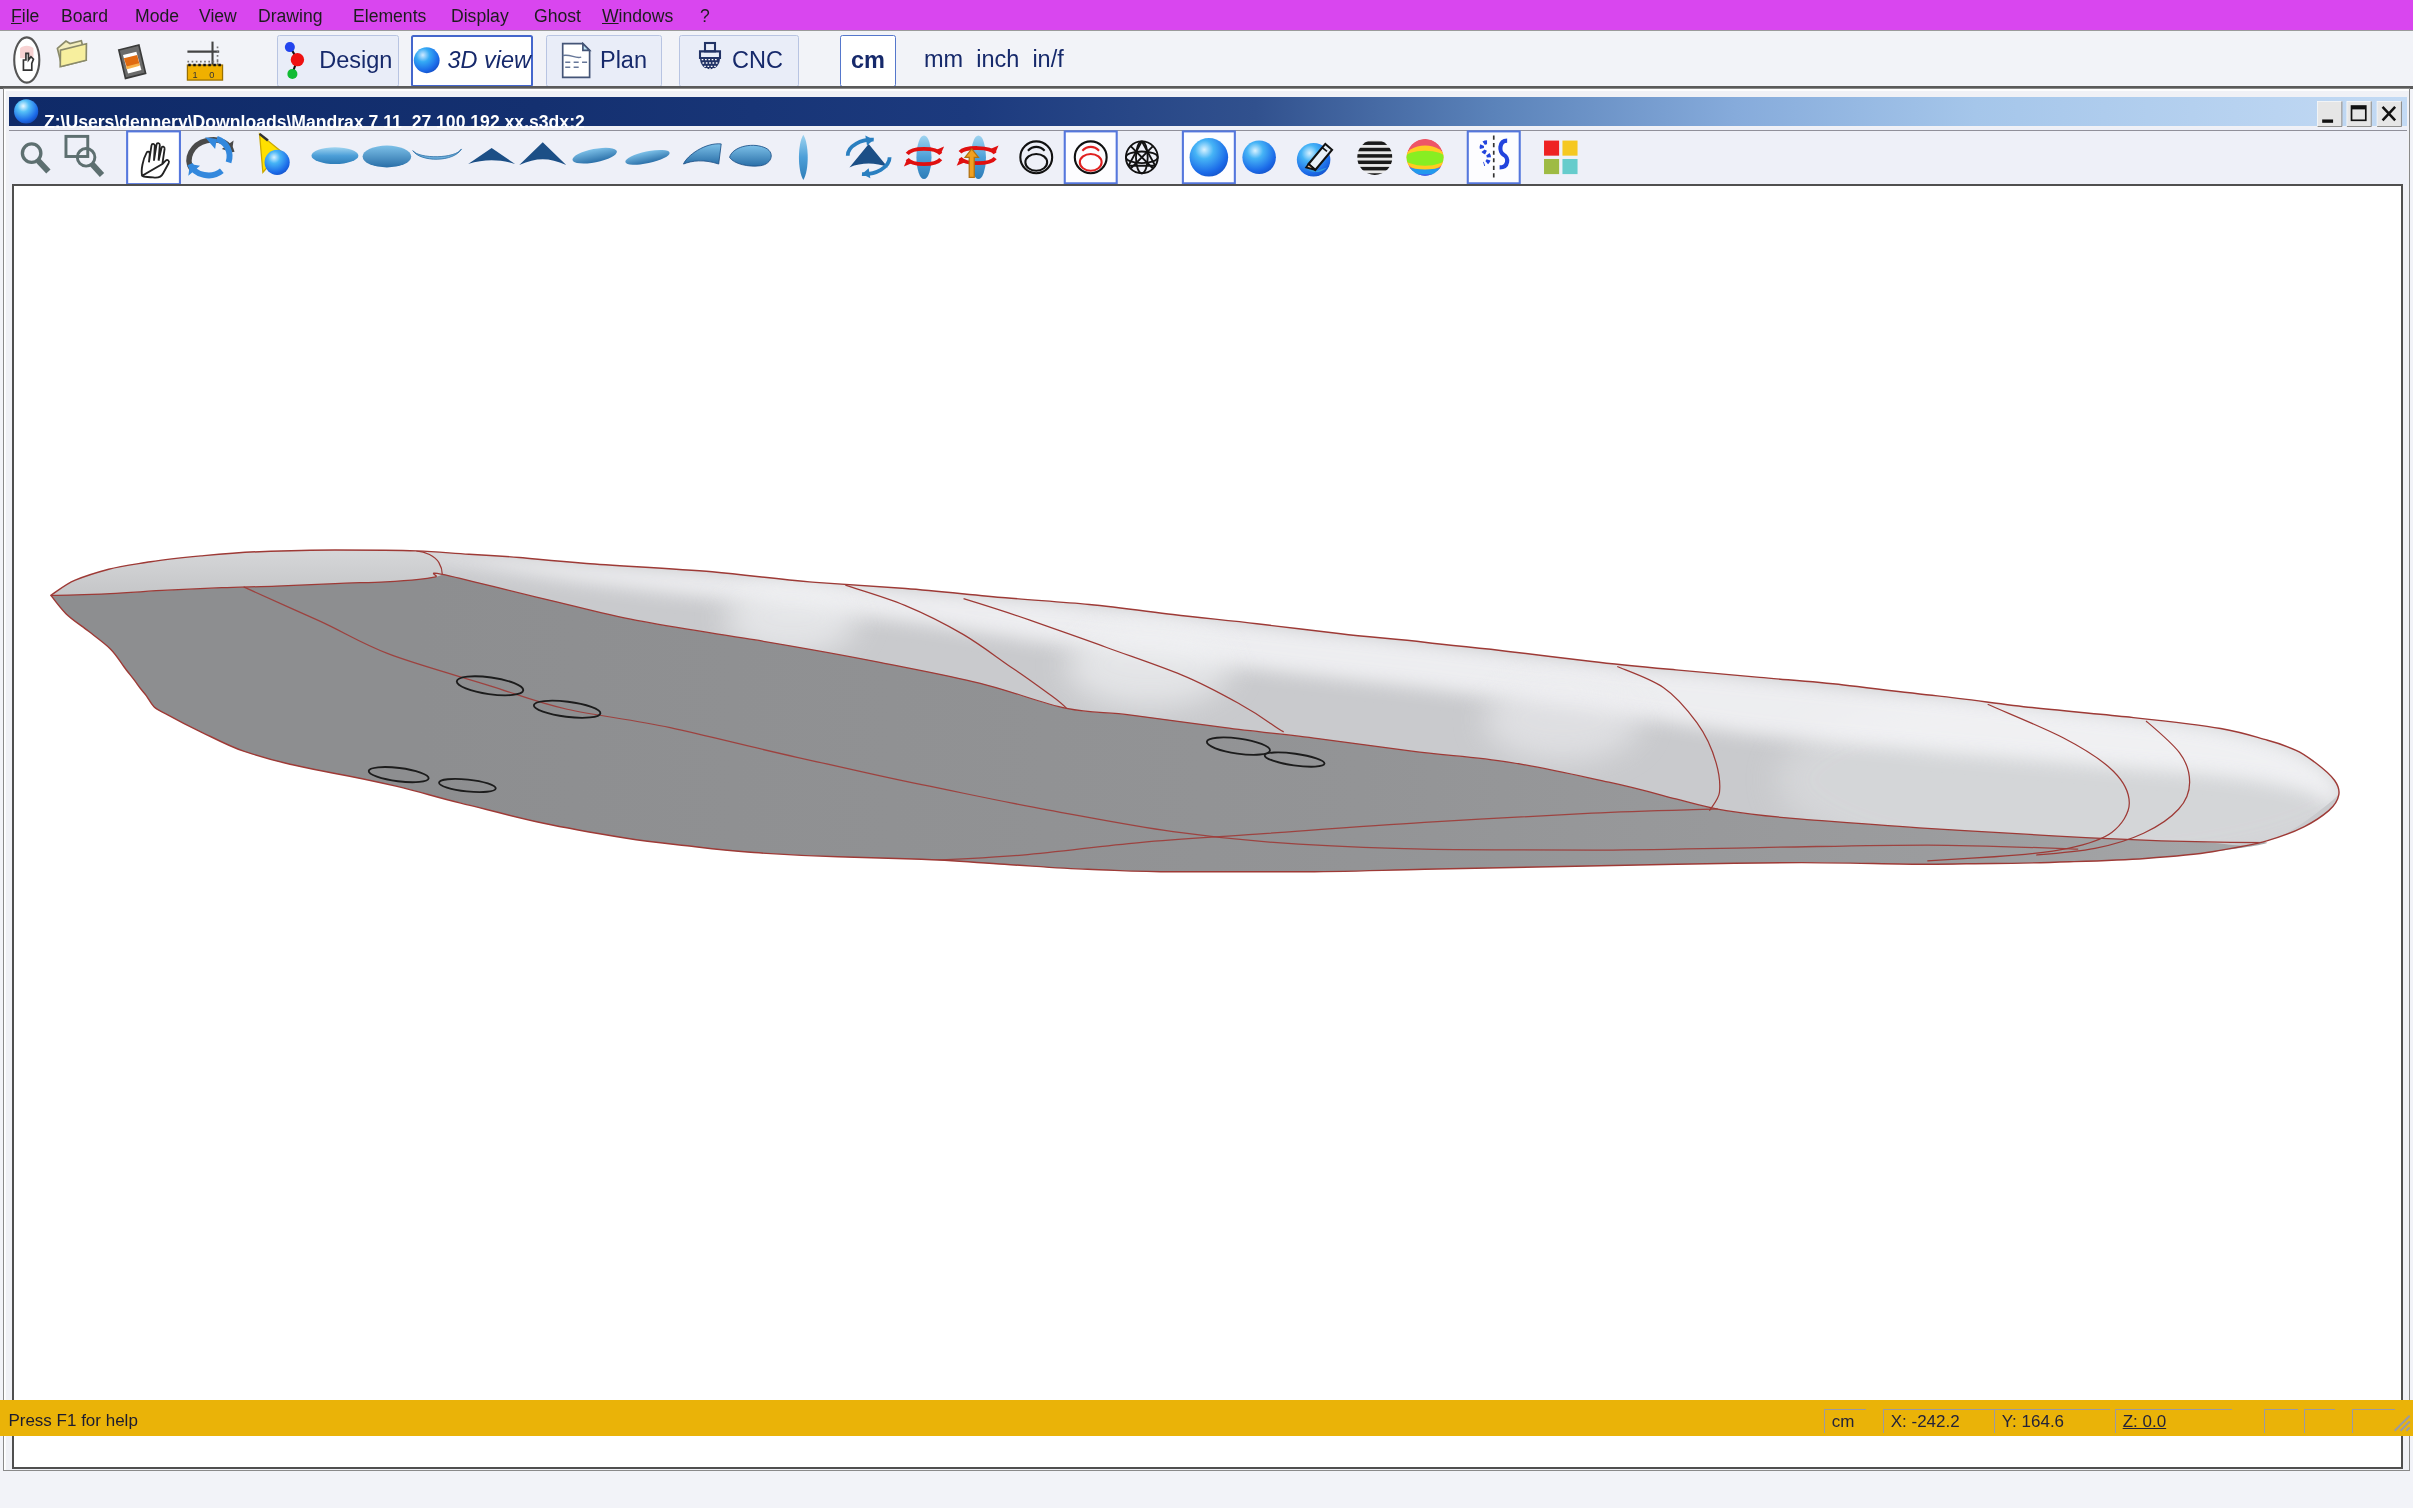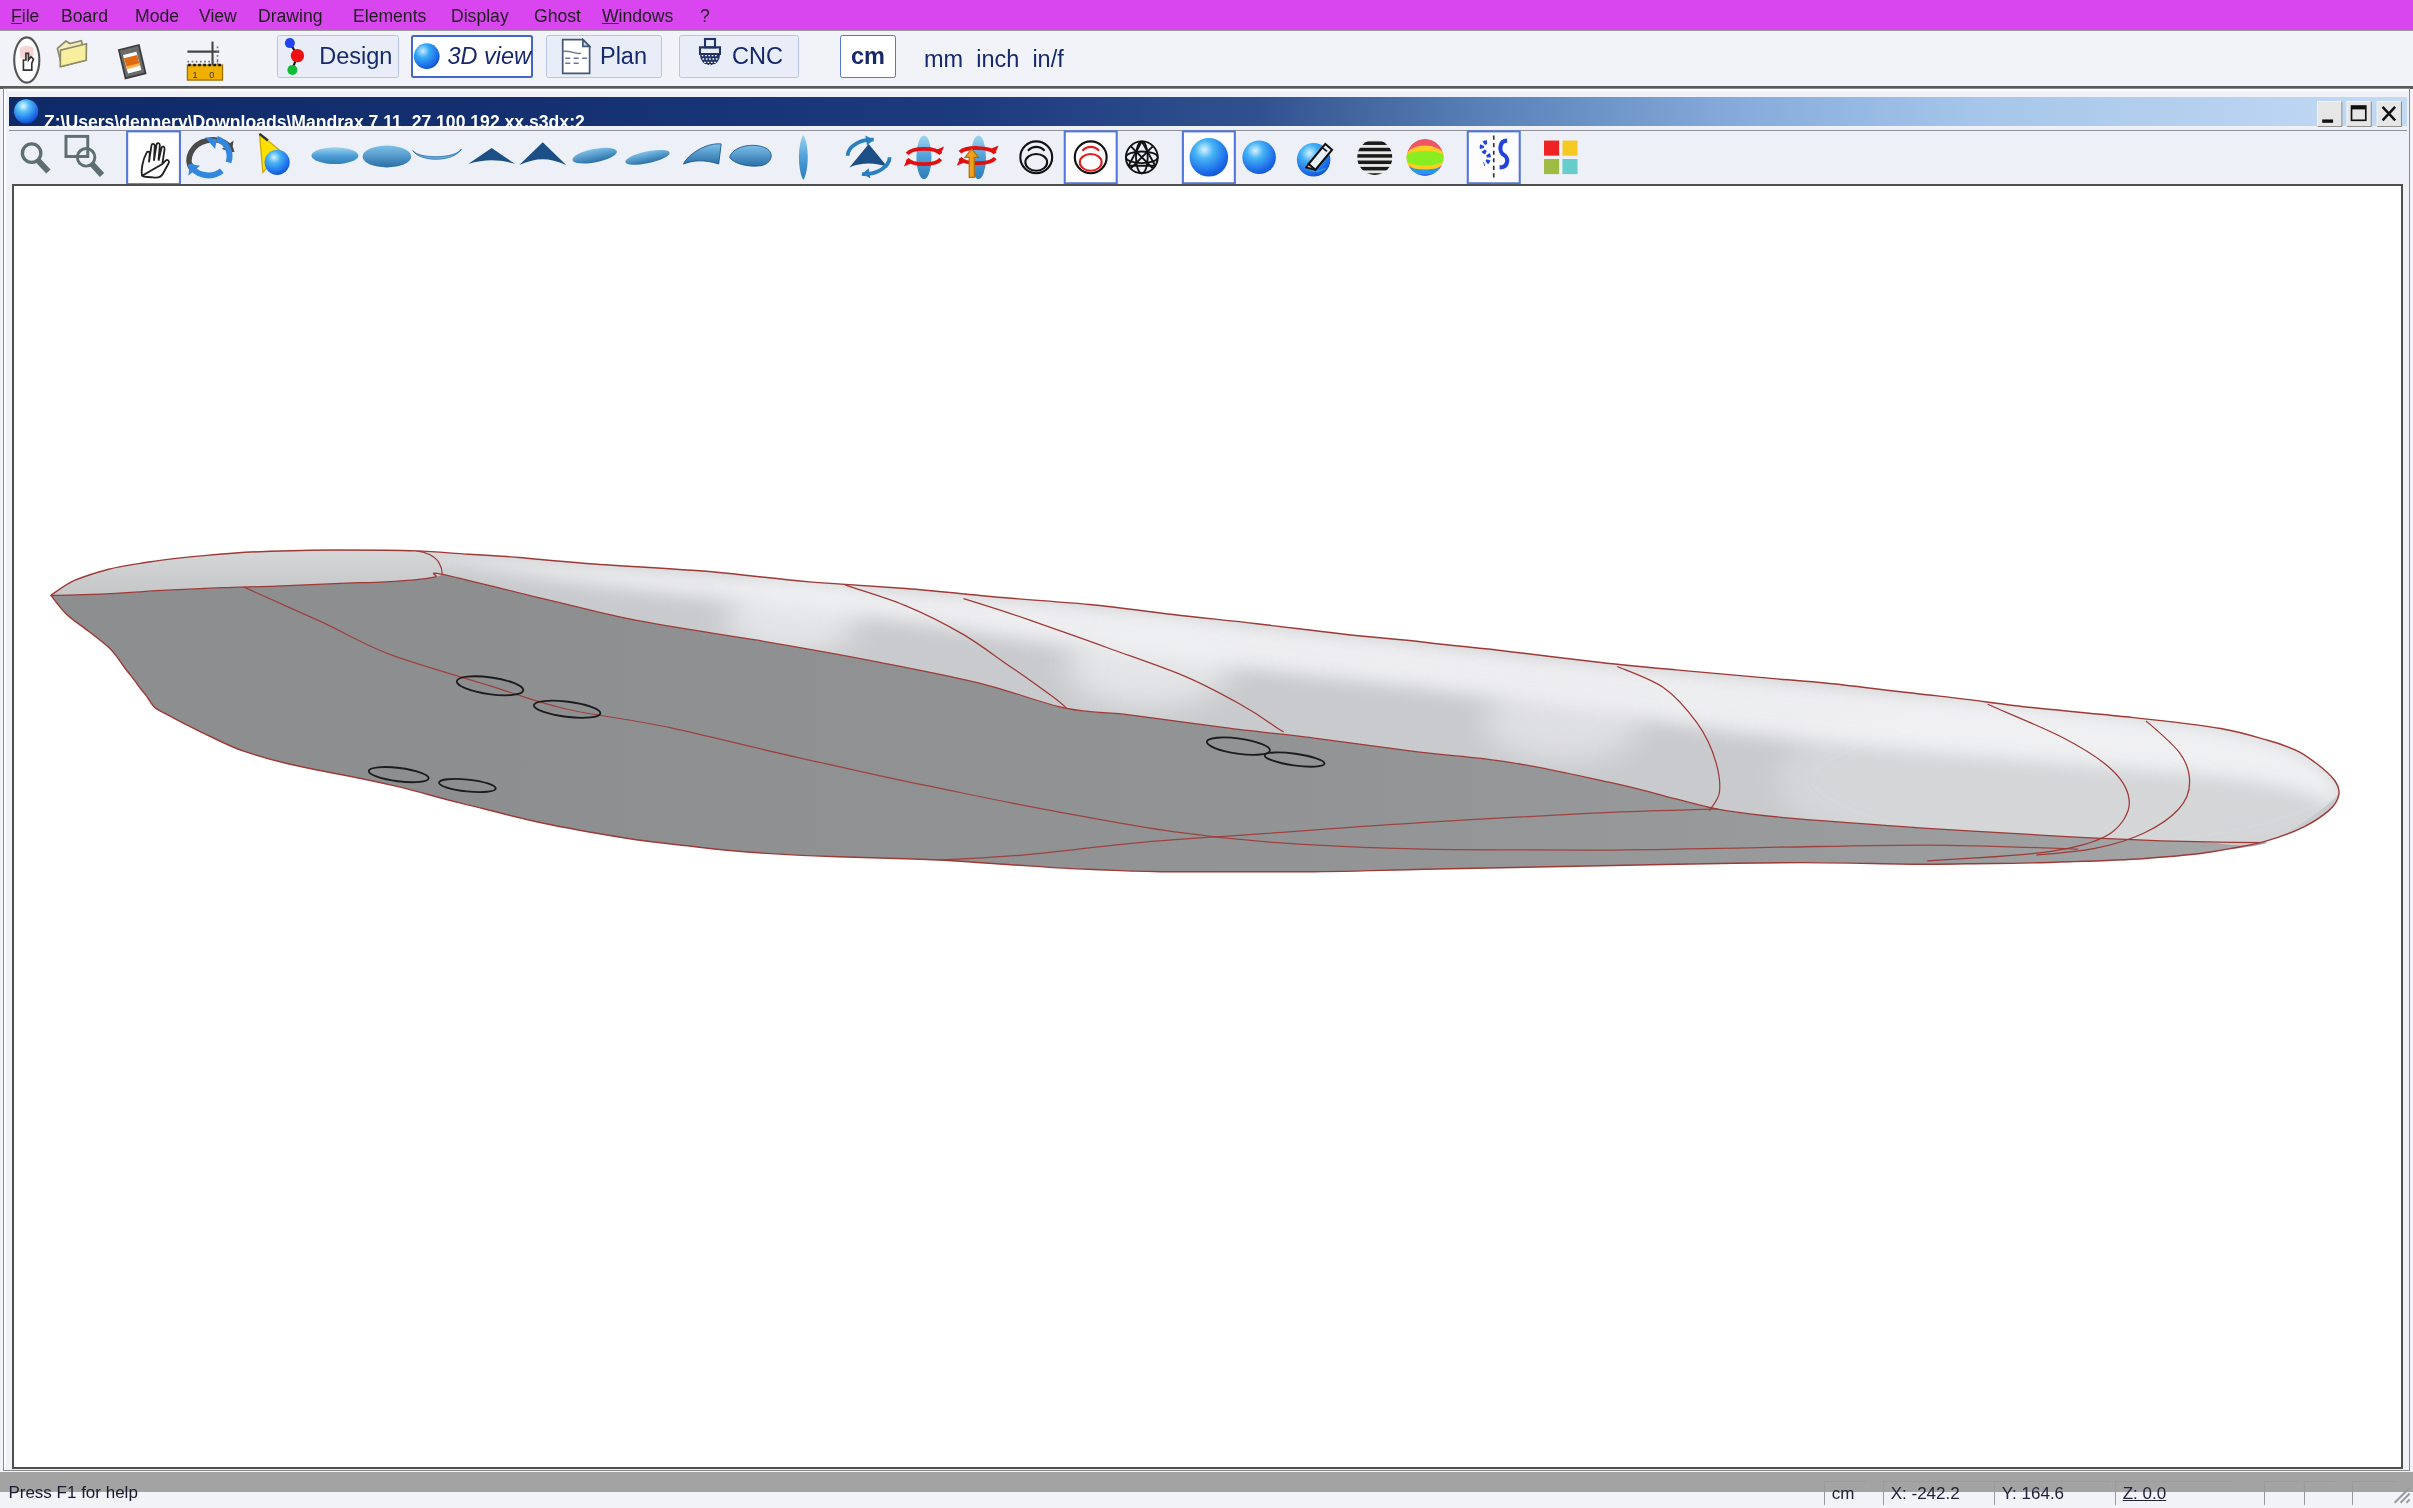--- a/index.html
+++ b/index.html
@@ -2,27 +2,27 @@
 <html style="font-size:13.4px"><head>
 <meta charset="utf-8">
 <style>
   * { margin:0; padding:0; box-sizing:border-box; }
   html,body { width:2413px; height:1508px; overflow:hidden; background:#f2f3f8; font-family:"Liberation Sans",sans-serif; }
   .abs { position:absolute; }
   #menubar { position:absolute; left:0; top:0; width:2413px; height:31px; background:#d946ef; border-bottom:1.7px solid #9b9b9b; }
   #menubar span { position:absolute; top:5.9px; font-size:17.6px; color:#1d1d1d; }
   #toolbar1 { position:absolute; left:0; top:33px; width:2413px; height:54px; background:#f2f3f8; }
   #tb1sep { position:absolute; left:0; top:86px; width:2413px; height:2.5px; background:#5a5a5a; }
-  .bigbtn { position:absolute; top:1.7px; height:43px; background:#e9edf8; border:1.7px solid #b8c4e2; border-radius:2.5px; color:#16296b; font-size:23.5px; white-space:nowrap; display:flex; align-items:center; justify-content:center; gap:7px; }
+  .bigbtn { position:absolute; top:1.7px; height:52px; background:#e9edf8; border:1.7px solid #b8c4e2; border-radius:2.5px; color:#16296b; font-size:23.5px; white-space:nowrap; display:flex; align-items:center; justify-content:center; gap:7px; }
   #winframe { position:absolute; left:3.4px; top:88px; width:2407px; height:1383px; border:1.7px solid #8a8a8a; background:#f0f1f6; box-shadow: inset 1.7px 1.7px 0 #ffffff; }
   #titlebar { position:absolute; left:9.2px; top:97px; width:2398px; height:29px; background:linear-gradient(to right,#0f2a68 0%, #143070 22%, #1c3a7e 40%, #31518e 52%, #5b83ba 62%, #86abdb 72%, #a5c6ea 82%, #c3daf4 100%); }
   #titletext { position:absolute; left:44px; top:112px; color:#ffffff; font-size:17.6px; font-weight:bold; }
   #toolbar2 { position:absolute; left:9.2px; top:128px; width:2398px; height:57px; background:#eef0f8; }
   #canvas { position:absolute; left:11.7px; top:184px; width:2391px; height:1285px; background:#ffffff; border:2.5px solid #4f4f4f; }
-  #statusbar { position:absolute; left:0; top:1472px; width:2413px; height:20px; background:#a3a3a3; }
+  #statusbar { position:absolute; left:0; top:1400px; width:2413px; height:36px; background:#eab308; }
   #statusbar .fld { position:absolute; top:9.2px; height:24px; border-left:1.7px solid #9a9aa2; border-top:1.7px solid #9a9aa2; font-size:17px; color:#23233a; padding-left:6.7px; padding-top:1.7px; }
 </style>
 </head>
 <body>
 
   <div id="menubar">
     <span style="left:11px"><u>F</u>ile</span>
     <span style="left:61px">Board</span>
     <span style="left:135px">Mode</span>
     <span style="left:199px">View</span>

